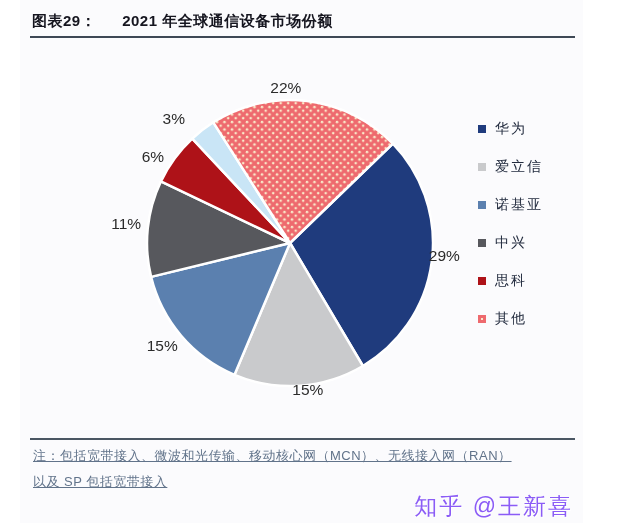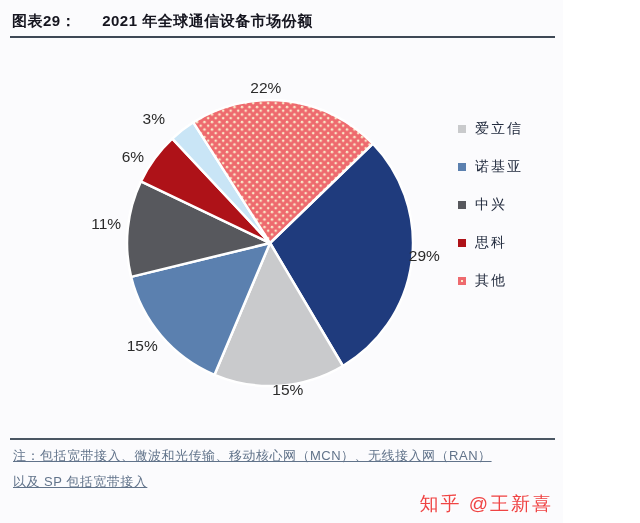--- a/index.html
+++ b/index.html
@@ -3,20 +3,21 @@
 <meta charset="utf-8">
 <style>
   html, body { margin: 0; padding: 0; background: #ffffff; }
   .page {
     position: relative;
     width: 563px;
     height: 523px;
     background: #FBFBFD;
     font-family: "Liberation Sans", sans-serif;
     overflow: hidden;
+    margin-left: 20px;
   }
   
   .header {
     position: absolute;
     top: 12px; left: 12px; right: 12px;
     font-size: 15px;
     font-weight: bold;
     color: #15151F;
     letter-spacing: 0.5px;
     white-space: nowrap;
@@ -67,22 +68,22 @@
     top: 443px; left: 13px; right: 12px;
     font-size: 13px;
     color: #61738A;
     line-height: 26px;
     letter-spacing: 0.5px;
     text-decoration: underline;
   }
   .watermark {
     position: absolute;
     right: 10px; top: 491px;
-    font-size: 19px;
-    color: #ef4444;
+    font-size: 23px;
+    color: #8b5cf6;
     letter-spacing: 2px;
     text-shadow: 1px 1px 0 #ffffff;
   }
 </style>
 </head>
 <body>
 
 <div class="page">
 
   <div class="header">
@@ -109,20 +110,24 @@
       <path d="M 270 243 L 140.9 181.4 A 143 143 0 0 1 172.3 138.6 Z" fill="#AE1218" stroke="#FFFFFF" stroke-width="2.5" stroke-linejoin="round"></path>
       <text x="132.9" y="162.3" text-anchor="middle" class="slice-label">6%</text>
       <path d="M 270 243 L 172.3 138.6 A 143 143 0 0 1 193.3 122.3 Z" fill="#C9E5F6" stroke="#FFFFFF" stroke-width="2.5" stroke-linejoin="round"></path>
       <text x="153.8" y="123.5" text-anchor="middle" class="slice-label">3%</text>
       <path d="M 270 243 L 193.3 122.3 A 143 143 0 0 1 372.9 143.7 Z" fill="url(#dots)" stroke="#FFFFFF" stroke-width="2.5" stroke-linejoin="round"></path>
       <text x="265.8" y="93.4" text-anchor="middle" class="slice-label">22%</text>
     </svg>
 
   <div class="legend" id="legend">
       <div class="legend-item">
+        <span class="legend-swatch" style="background: rgb(31, 59, 125);"></span>
+        <span class="legend-label">华为</span>
+      </div>
+      <div class="legend-item">
         <span class="legend-swatch" style="background: rgb(201, 202, 204);"></span>
         <span class="legend-label">爱立信</span>
       </div>
       <div class="legend-item">
         <span class="legend-swatch" style="background: rgb(91, 128, 175);"></span>
         <span class="legend-label">诺基亚</span>
       </div>
       <div class="legend-item">
         <span class="legend-swatch" style="background: rgb(87, 88, 93);"></span>
         <span class="legend-label">中兴</span>

